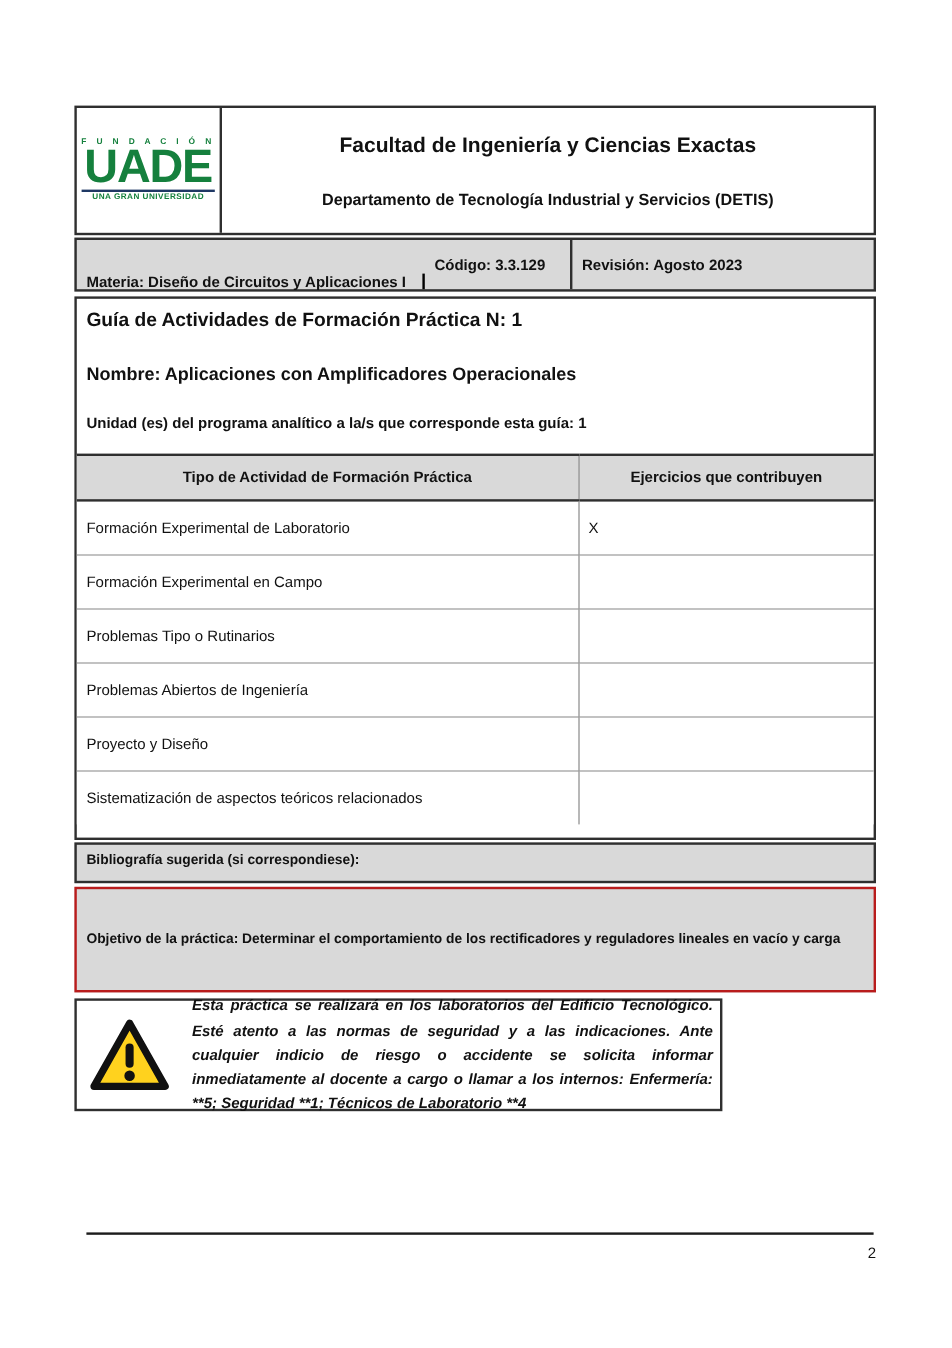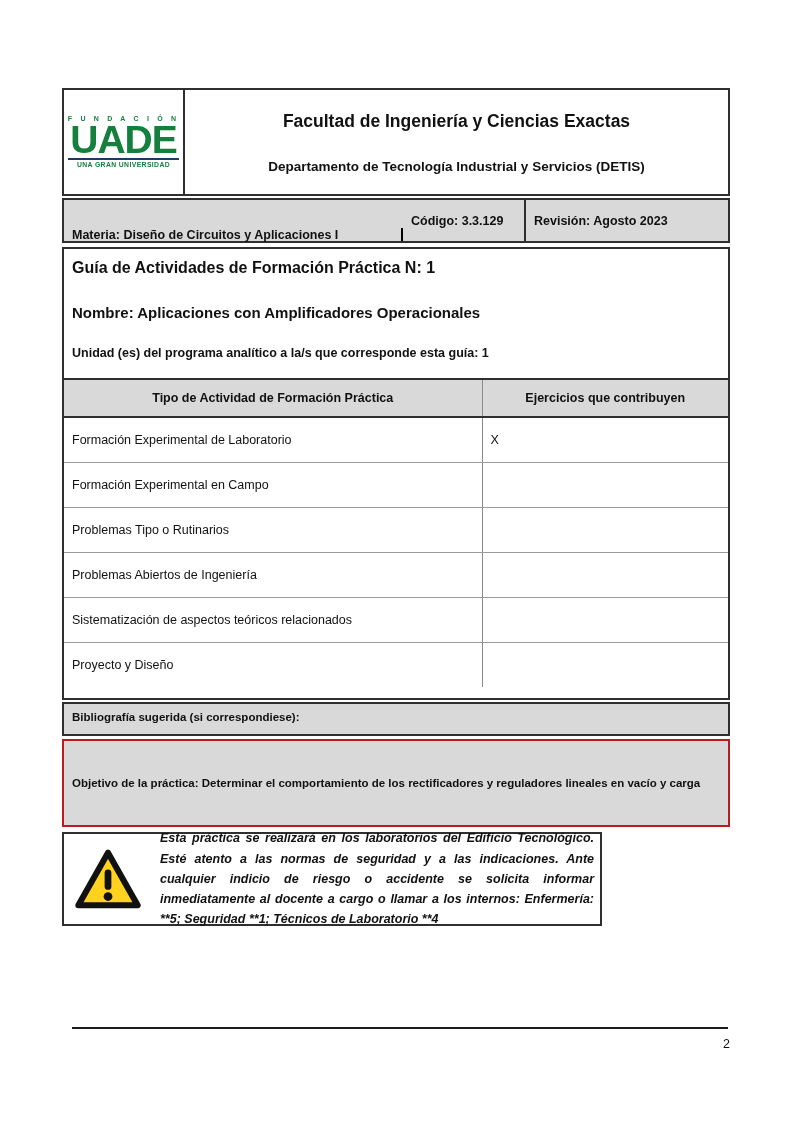--- a/index.html
+++ b/index.html
@@ -18,21 +18,21 @@
   .uade-bottom { font-size:6.8px; font-weight:bold; letter-spacing:0.4px; margin-top:2px; }
   .faculty-cell { flex:1; text-align:center; padding-top:21px; }
   .faculty-title { font-size:17.5px; font-weight:bold; }
   .faculty-dept { font-size:13.5px; font-weight:bold; margin-top:27px; }
 
   
   .meta-row { position:absolute; left:62px; top:198px; width:668px; height:45px;
     display:flex; background:#d9d9d9; border:2px solid #2f2f2f; }
   .meta-cell { display:flex; align-items:center; padding-left:8px;
     font-size:12.5px; font-weight:bold; }
-  .meta-materia { width:339px; border-right:2px solid #000000;margin-top:28px; }
+  .meta-materia { width:290px; border-right:2px solid #000000;margin-top:28px; }
   .meta-codigo { width:123px; border-right:2px solid #2f2f2f; }
   .meta-revision { flex:1; }
 
   
   .main-box { position:absolute; left:62px; top:247px; width:668px; height:453px;
     border:2px solid #2f2f2f; background:#fff; }
   .guide-title { margin:10px 0 0 8px; font-size:16px; font-weight:bold; }
   .guide-name  { margin:27px 0 0 8px; font-size:15px; font-weight:bold; }
   .guide-unit  { margin:25px 0 0 8px; font-size:12.5px; font-weight:bold; }
   .activity-table { position:absolute; left:0; top:129px; width:100%;
@@ -116,25 +116,25 @@
         </tr>
         <tr>
           <td>Problemas Tipo o Rutinarios</td>
           <td></td>
         </tr>
         <tr>
           <td>Problemas Abiertos de Ingeniería</td>
           <td></td>
         </tr>
         <tr>
-          <td>Sistematización de aspectos teóricos relacionados</td>
+          <td>Proyecto y Diseño</td>
           <td></td>
         </tr>
         <tr>
-          <td>Proyecto y Diseño</td>
+          <td>Sistematización de aspectos teóricos relacionados</td>
           <td></td>
         </tr>
       </tbody>
     </table>
   </div>
 
   <div class="biblio-box">Bibliografía sugerida (si correspondiese):</div>
 
   <div class="objective-box">
     <span>Objetivo de la práctica: Determinar el comportamiento de los rectificadores y reguladores lineales en vacío y carga</span>

